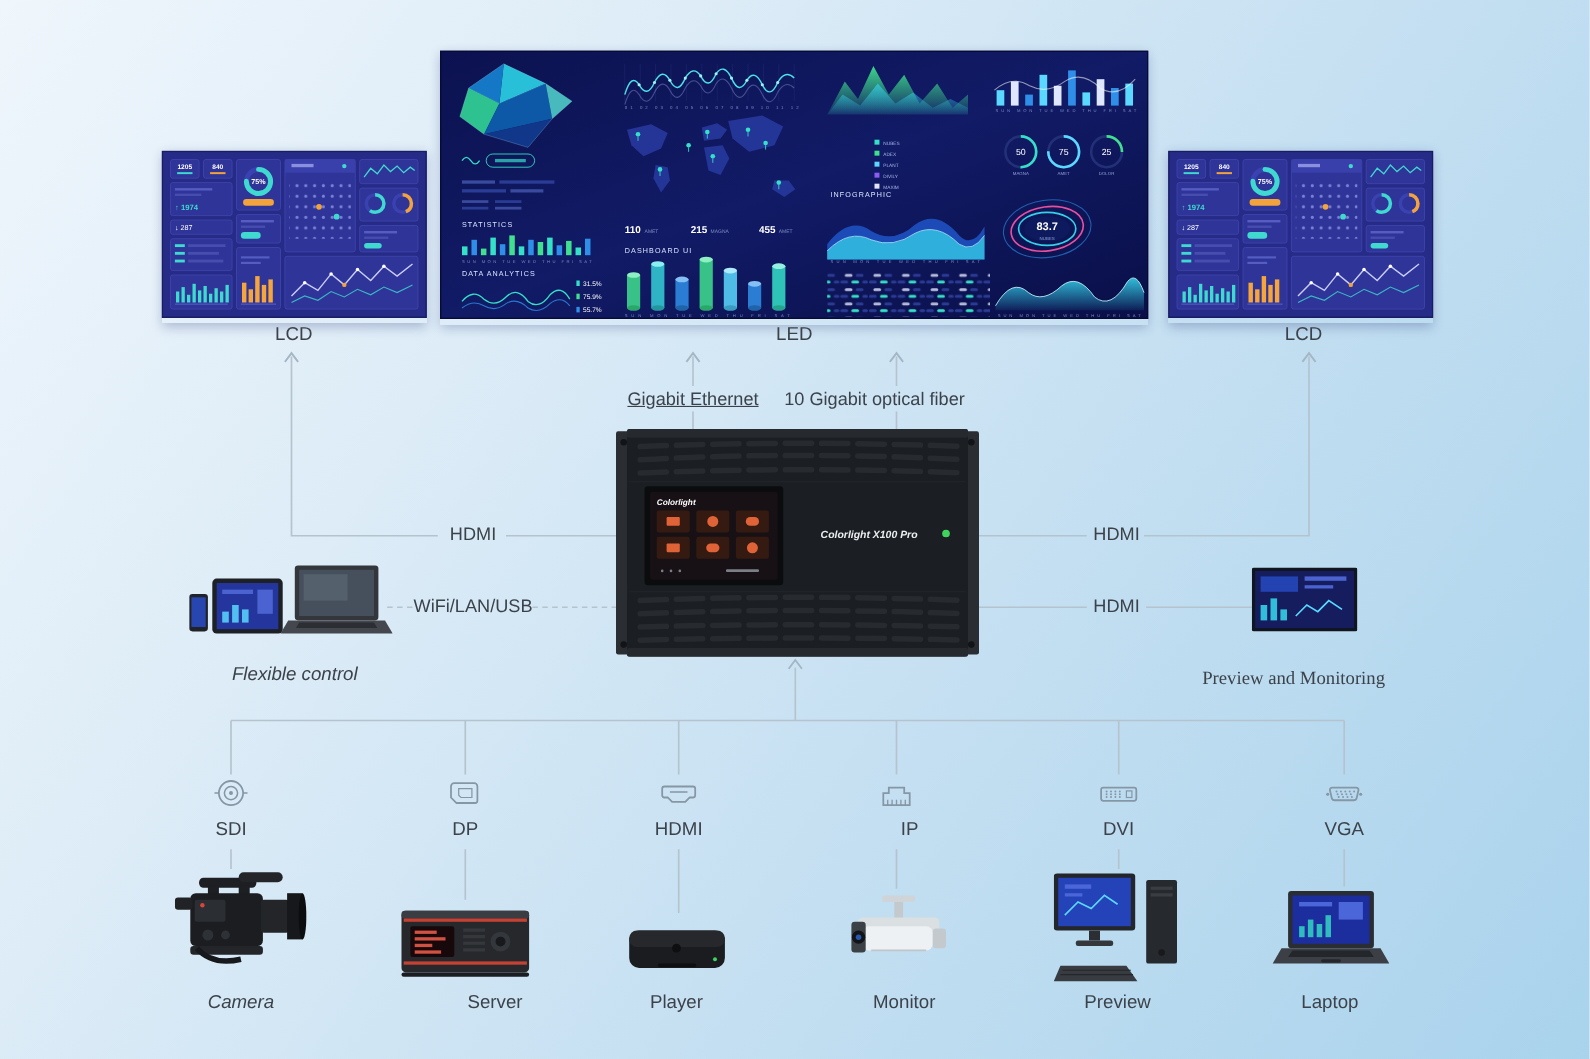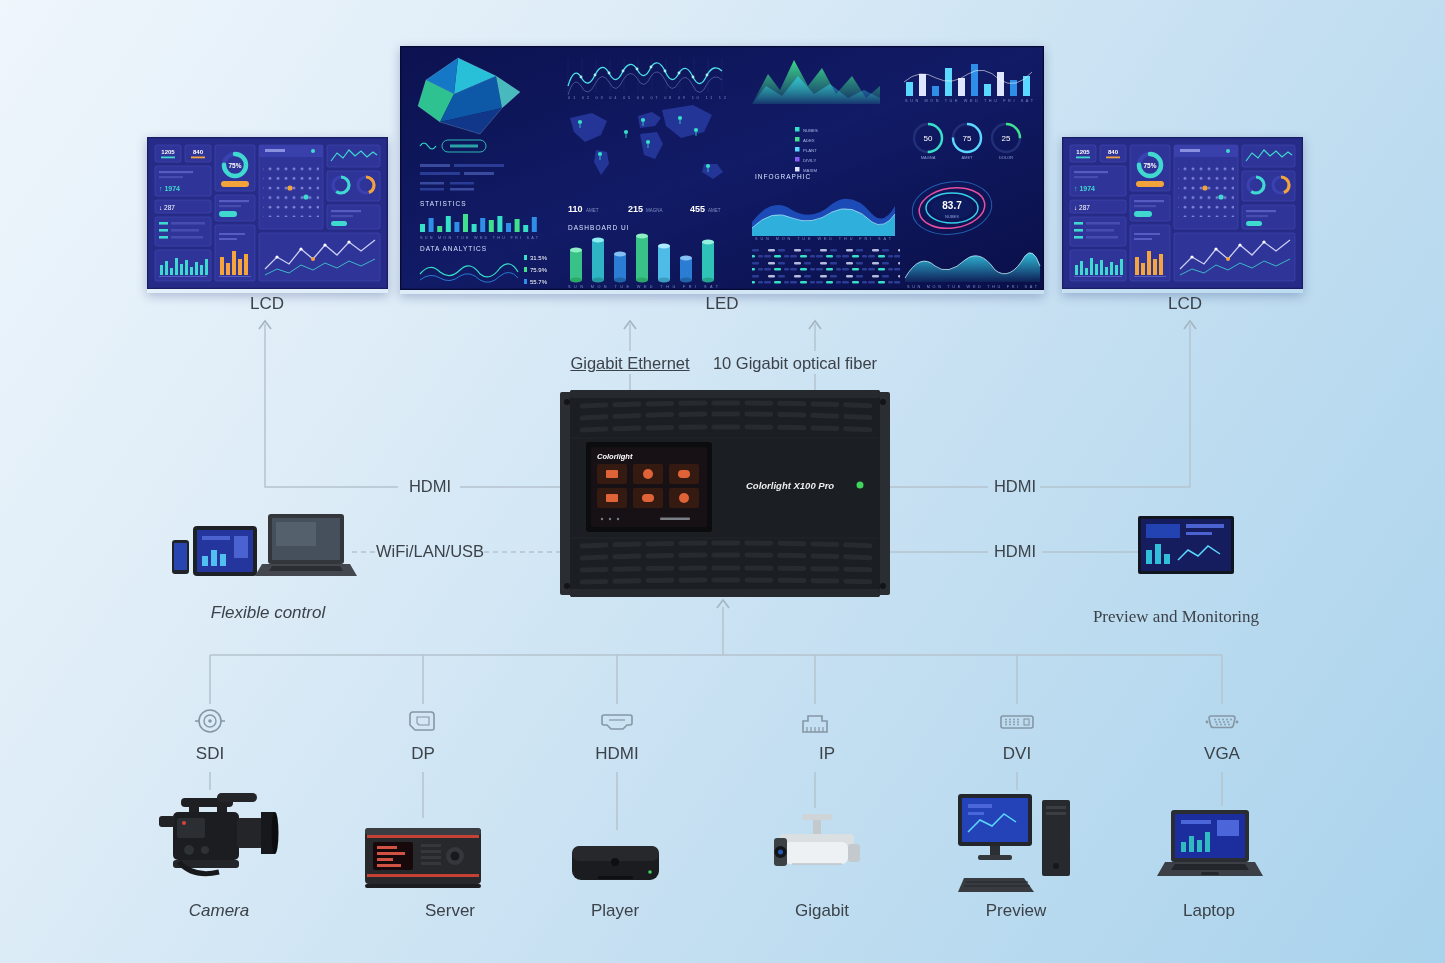--- a/index.html
+++ b/index.html
@@ -770,17 +770,17 @@
         </g>
       <polygon points="10,52 100,52 108,66 2,66" fill="#3c4046"></polygon>
       <polygon points="20,54 90,54 94,60 16,60" fill="#23262a"></polygon>
       <rect x="46" y="62" width="18" height="3" rx="1.5" fill="#23262a"></rect>
     </svg>
   </div>
 
   <div class="lbl" style="left:219px;top:901px;font-style:italic;">Camera</div>
   <div class="lbl" style="left:423px;top:901px;margin-left:27px;">Server</div>
   <div class="lbl" style="left:615px;top:901px;">Player</div>
-  <div class="lbl" style="left:822px;top:901px;">Gigabit</div>
+  <div class="lbl" style="left:822px;top:901px;">Monitor</div>
   <div class="lbl" style="left:1016px;top:901px;">Preview</div>
   <div class="lbl" style="left:1209px;top:901px;">Laptop</div>
 
 </div>
 
 </body></html>

